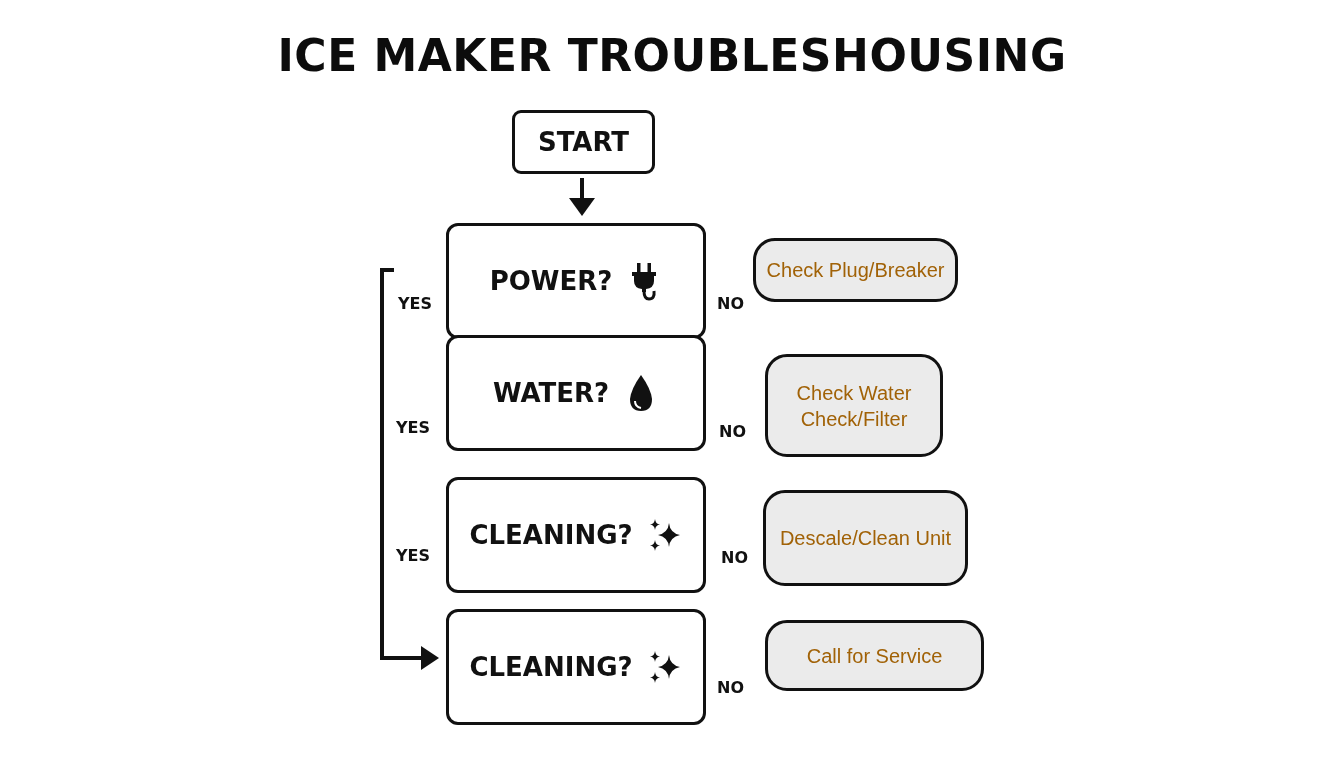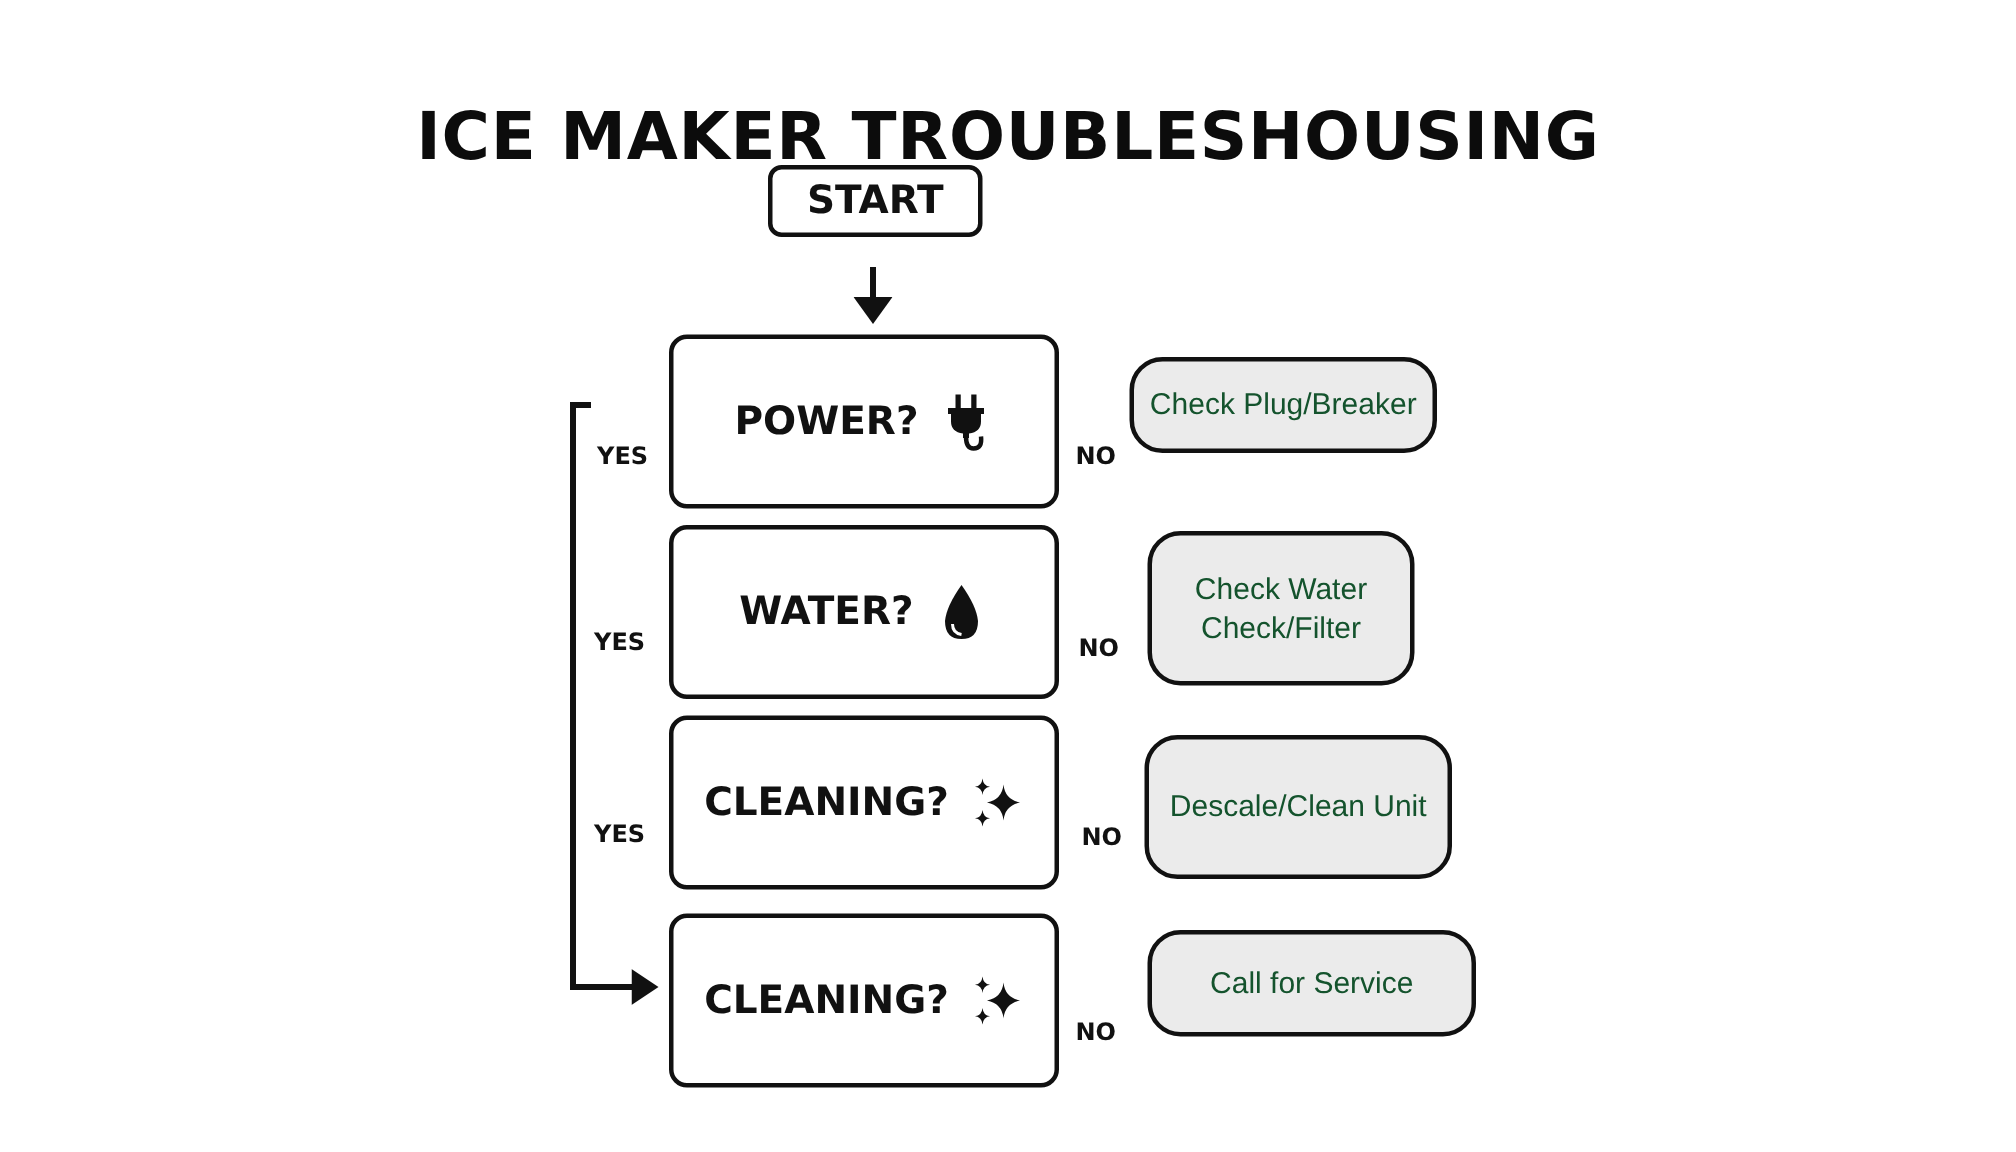--- a/index.html
+++ b/index.html
@@ -19,37 +19,36 @@
     position: absolute;
     left: 0;
     width: 1344px;
     top: 30px;
     text-align: center;
     font-family: "DejaVu Sans", sans-serif;
     font-weight: bold;
     font-size: 44px;
     letter-spacing: 0.5px;
     color: #0c0c0c;
-    margin-top: 36px;
   }
   .box {
     position: absolute;
     box-sizing: border-box;
     border: 3px solid #111111;
     border-radius: 12px;
     background: #ffffff;
     display: flex;
     align-items: center;
     justify-content: center;
   }
   .start-box {
     left: 512px;
     top: 110px;
     width: 143px;
-    height: 48px;
+    height: 64px;
     border-radius: 9px;
   }
   .start-box span {
     font-family: "DejaVu Sans", sans-serif;
     font-weight: bold;
     font-size: 26px;
   }
   .decision {
     left: 446px;
     width: 260px;
@@ -69,21 +68,21 @@
     width: 36px;
     height: 40px;
   }
   .action {
     background: #ebebeb;
     border-radius: 22px;
     font-family: "Liberation Sans", sans-serif;
     font-size: 20px;
     text-align: center;
     line-height: 26px;
-    color: #14532d;
+    color: #a16207;
   }
   .yn {
     position: absolute;
     font-family: "DejaVu Sans", sans-serif;
     font-weight: bold;
     font-size: 16px;
     color: #111111;
     margin-top: 32px;
   }
   .line {
@@ -111,21 +110,21 @@
     <svg width="30" height="40" viewBox="0 0 30 40">
       <rect x="8" y="2" width="3.5" height="10" fill="#111"></rect>
       <rect x="18.5" y="2" width="3.5" height="10" fill="#111"></rect>
       <rect x="3" y="11" width="24" height="4" fill="#111"></rect>
       <path d="M5 15 H25 V20 Q25 27 17 28 V31 H13 V28 Q5 27 5 20 Z" fill="#111"></path>
       <path d="M15 30 Q15 38 20 38 Q26 38 25 30" fill="none" stroke="#111" stroke-width="3"></path>
     </svg>
   </span>
 </div>
 
-<div class="box decision" style="top:350px;text-align:right;">
+<div class="box decision" style="top:335px;text-align:right;">
   <span class="label">WATER?</span>
   <span class="icon">
     <svg width="26" height="40" viewBox="0 0 26 40">
       <path d="M13 2 Q3 16 2 26 Q2 38 13 38 Q24 38 24 26 Q23 16 13 2 Z" fill="#111"></path>
       <path d="M7 28 Q7 34 13 35" fill="none" stroke="#fff" stroke-width="2"></path>
     </svg>
   </span>
 </div>
 
 <div class="box decision" style="top:477px;">

